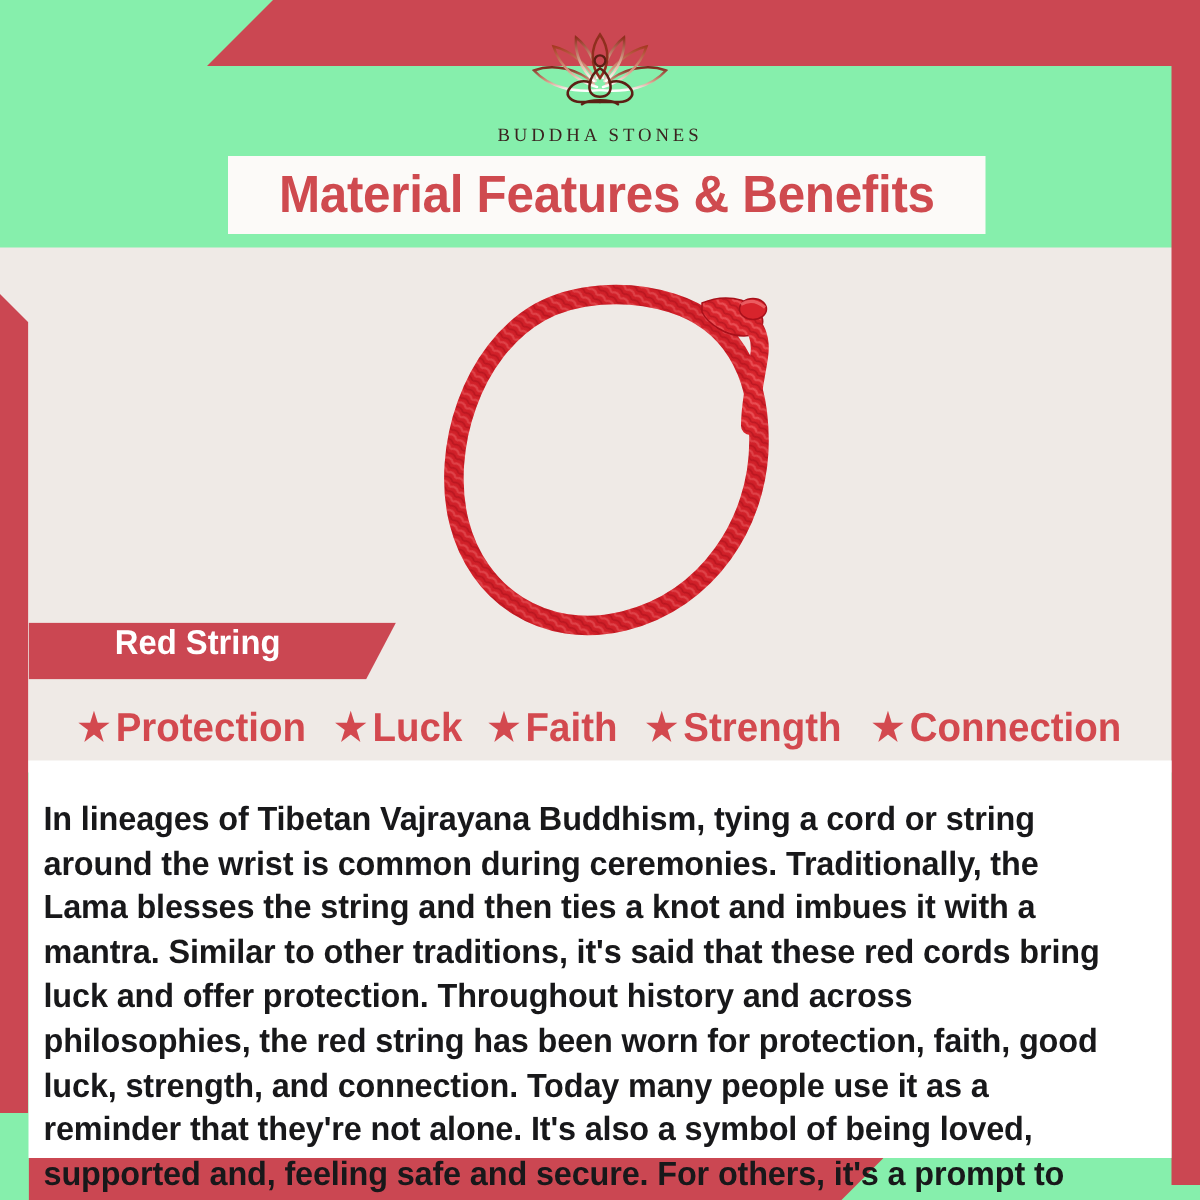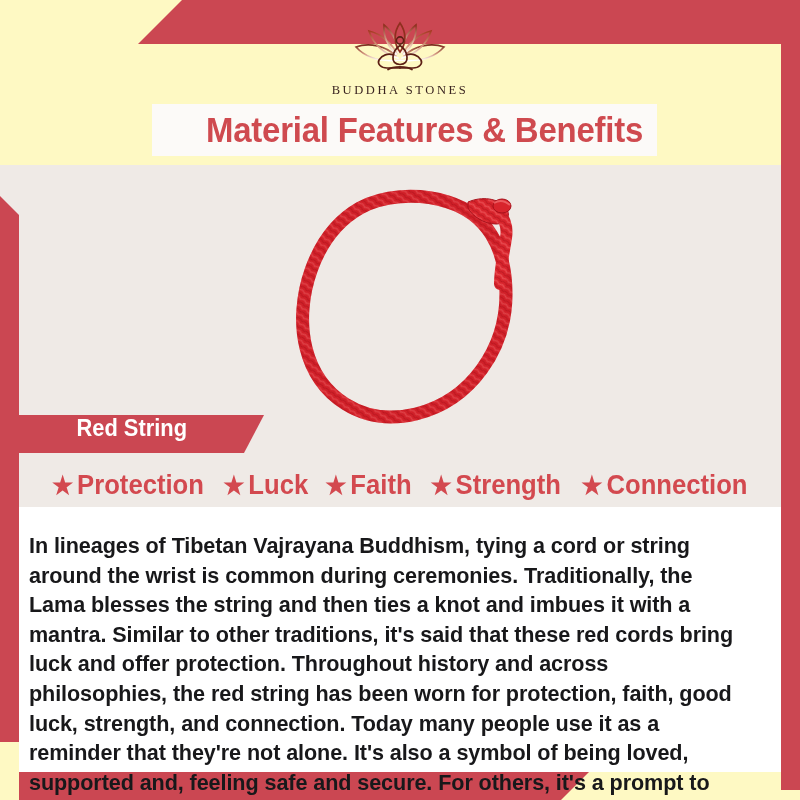--- a/index.html
+++ b/index.html
@@ -5,21 +5,21 @@
   * { margin:0; padding:0; box-sizing:border-box; }
   html,body { width:800px; height:800px; }
   body {
     font-family:"Liberation Sans", sans-serif;
     background:#f7f2ef;
     overflow:hidden;
     position:relative;
   }
   #poster {
     position:absolute; left:0; top:0; width:800px; height:800px;
-    background:#fef9c3; overflow:hidden;
+    background:#86efac; overflow:hidden;
   }
 
   
   .bg-lower {
     position:absolute; left:0; top:165px; width:800px; height:350px;
     background:#efeae6;
   }
 
   
   .deco-top-right {
@@ -52,21 +52,21 @@
     margin-top:1px;
     font-family:"Liberation Serif", serif;
     font-size:12.5px; letter-spacing:2.6px; color:#3a2420; font-weight:400;
     white-space:nowrap;
   }
 
   
   .title-band {
     position:absolute; left:152px; top:104px; width:505px; height:52px;
     background:#fcfaf8;
-    display:flex; align-items:center; justify-content:flex-end;
+    display:flex; align-items:center; justify-content:center;
   }
   .title-text {
     font-family:"Liberation Sans Narrow","Liberation Sans", sans-serif;
     font-weight:bold;
     font-size:35px;
     color:#cf4a4f;
     letter-spacing:-0.2px;
     transform:scaleX(0.94);
     white-space:nowrap;
   }

